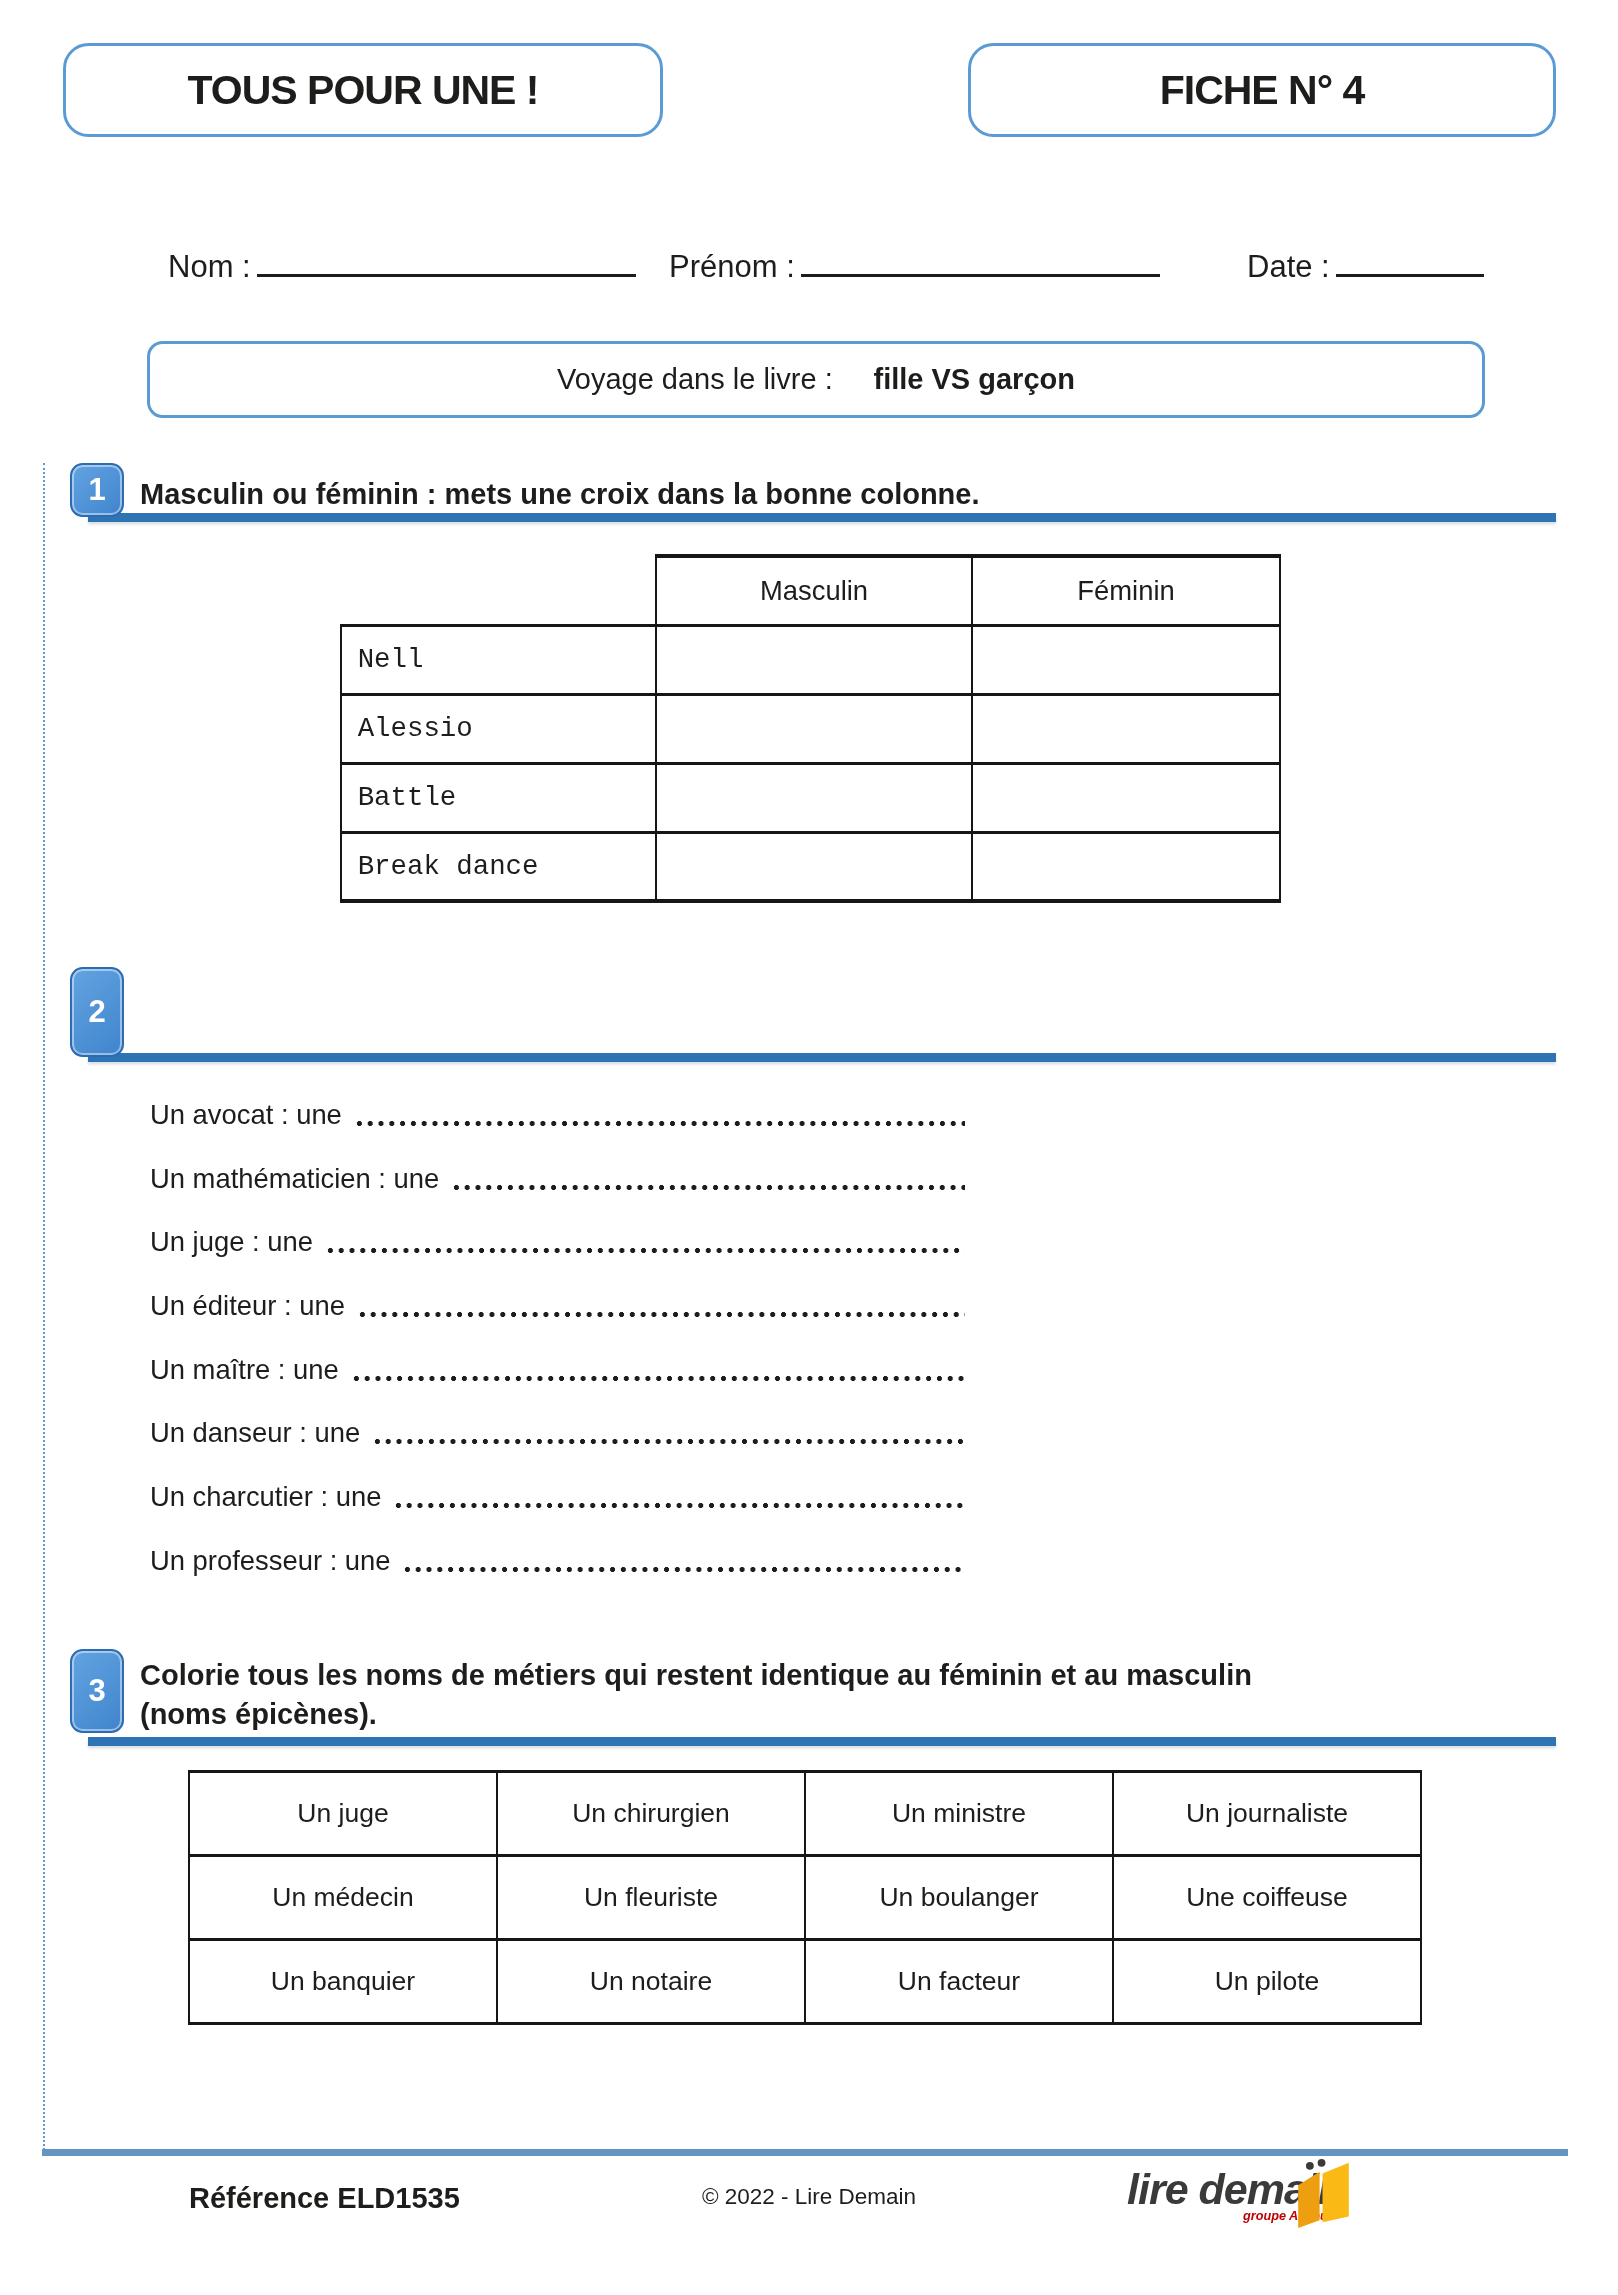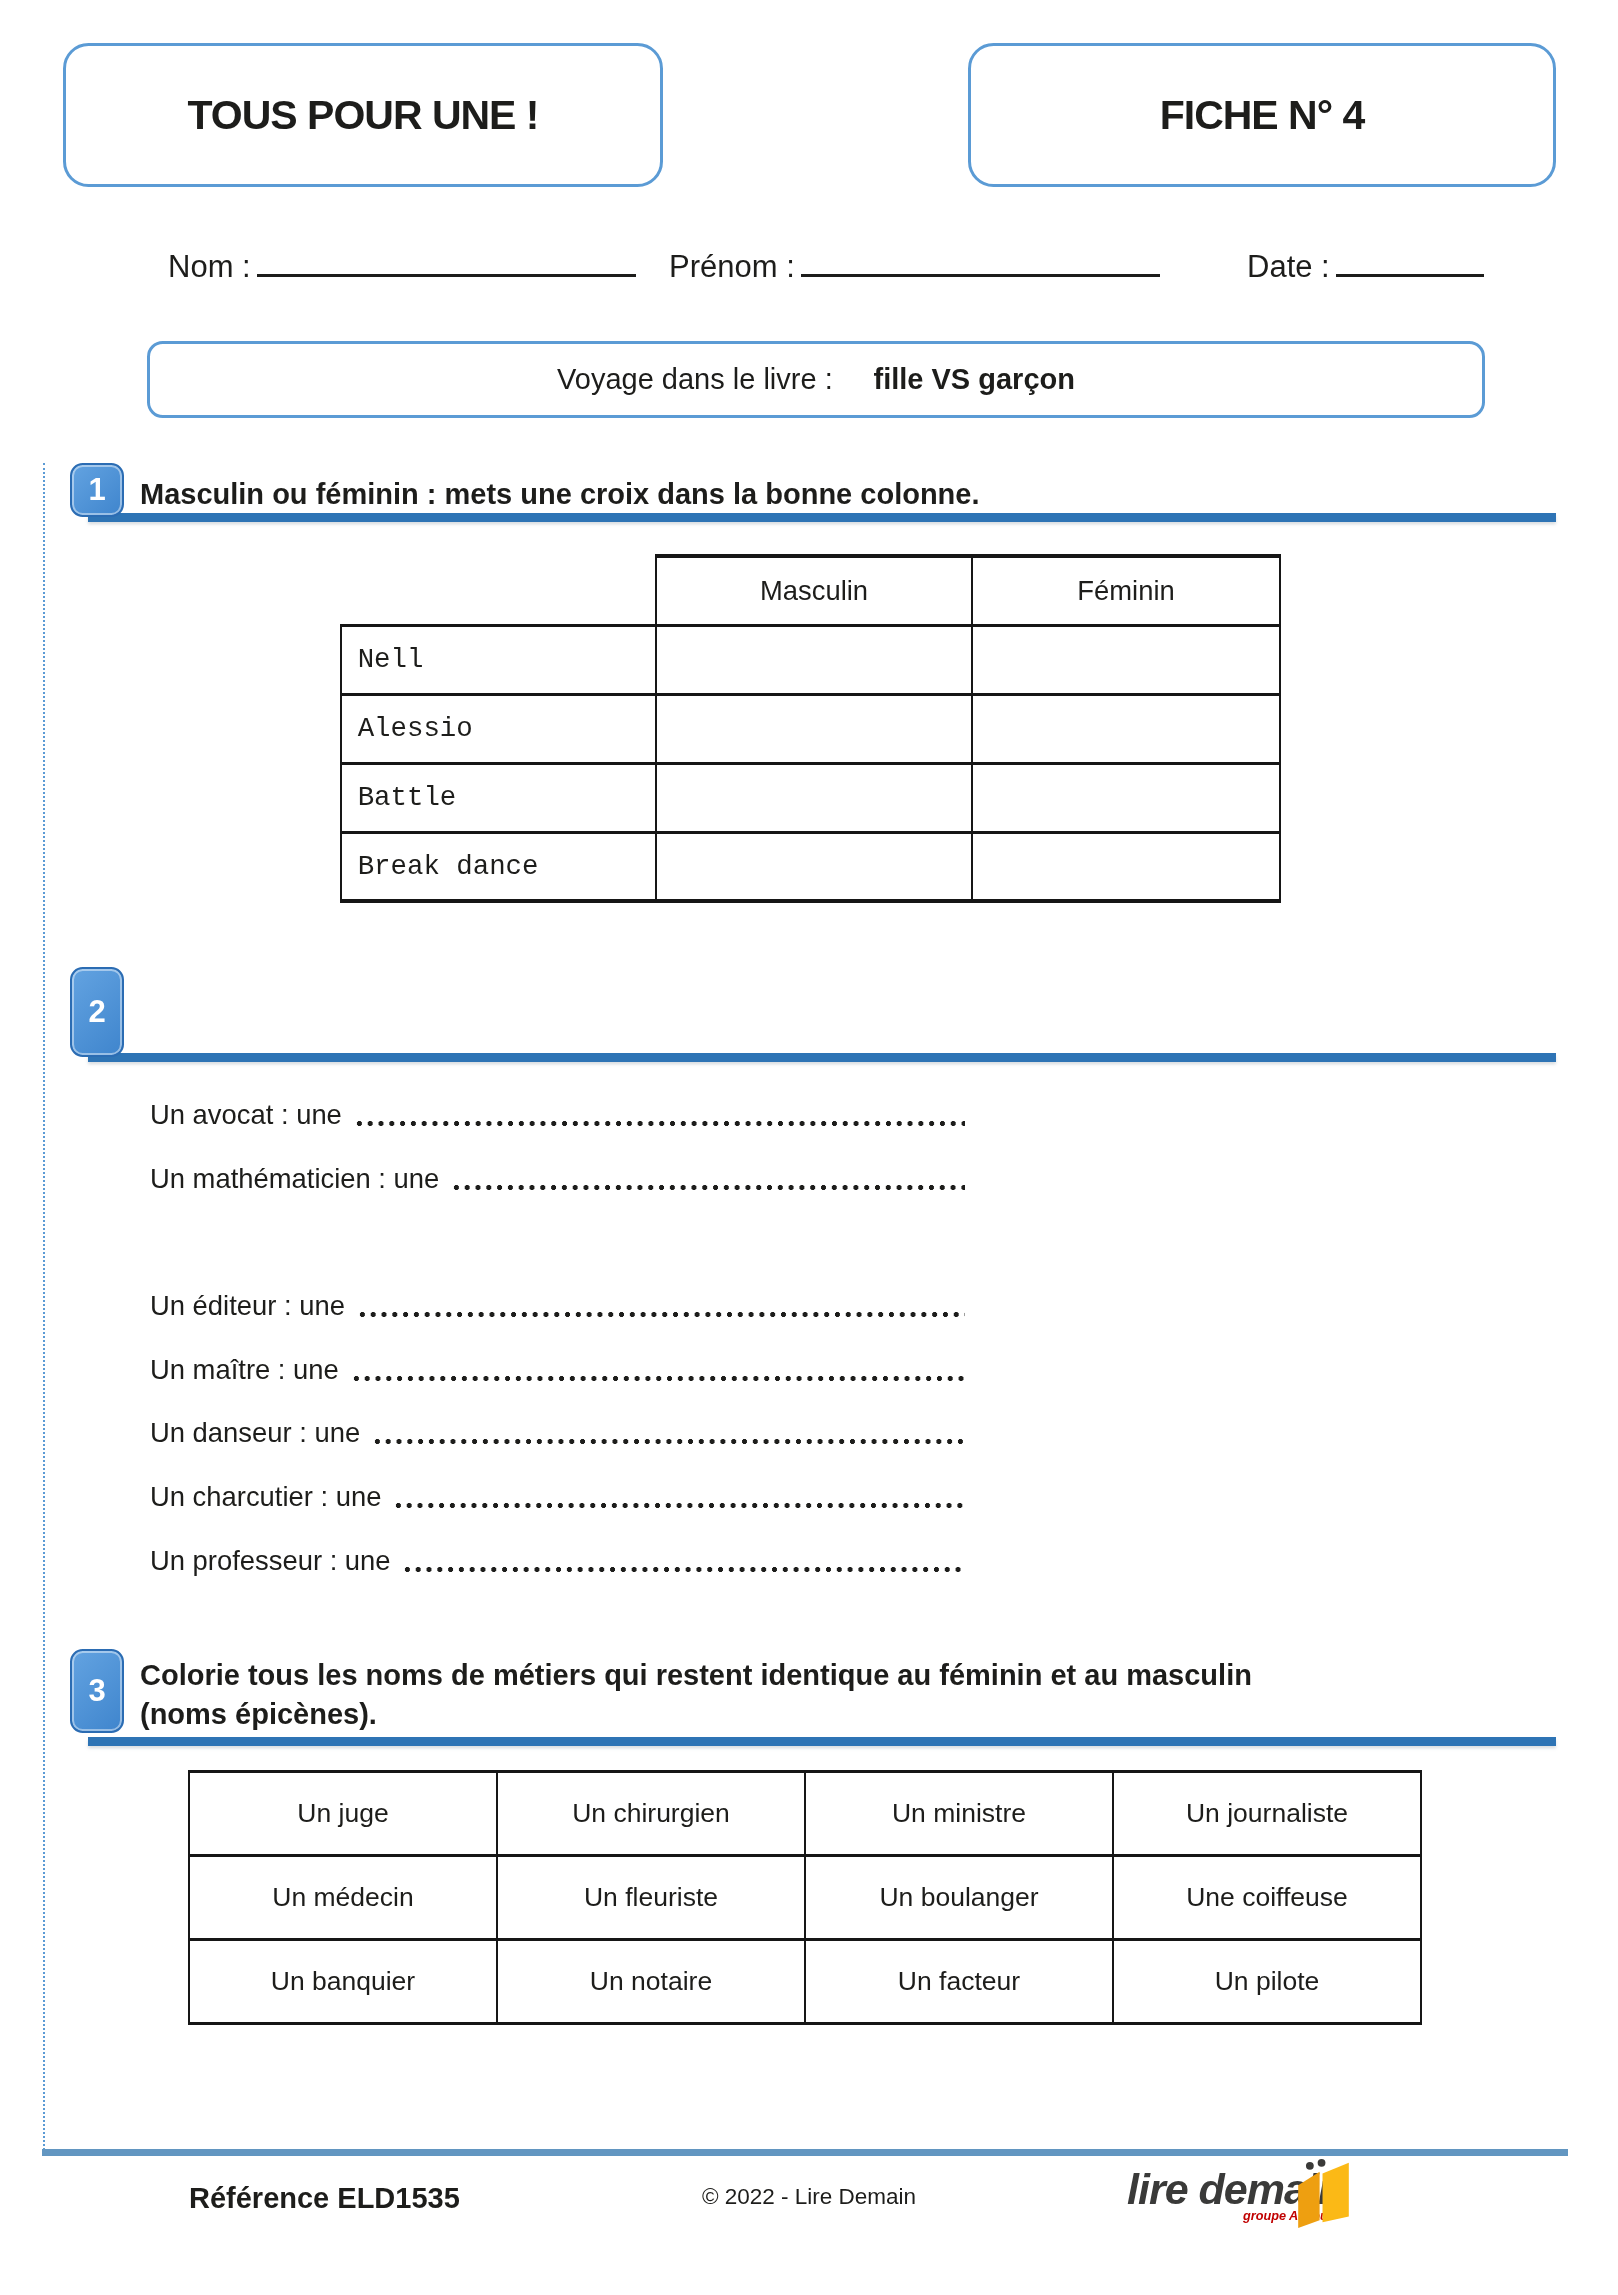--- a/index.html
+++ b/index.html
@@ -3,21 +3,21 @@
 <meta charset="utf-8">
 <style>
   html,body { margin:0; padding:0; background:#e8e8e8; }
   .page {
     position:relative; width:1618px; height:2296px; margin:0 auto;
     background:#ffffff; font-family:"Liberation Sans", sans-serif;
     color:#1d1d1b; overflow:hidden;
   }
   
   .hdr-box {
-    position:absolute; top:43px; height:144px; box-sizing:border-box;
+    position:absolute; top:43px; height:94px; box-sizing:border-box;
     border:3.9px solid #5B9BD5; border-radius:25.5px; background:#fff;
     display:flex; align-items:center; justify-content:center;
   }
   .hdr-box.left  { left:63px;  width:600px; }
   .hdr-box.right { left:968px; width:588px; }
   .hdr-box span { font-size:41px; font-weight:700; letter-spacing:-1px; color:#1d1d1b; }
 
   
   .id-group { position:absolute; top:245px; white-space:nowrap; }
   .id-group .lbl { font-size:31px; }
@@ -190,20 +190,24 @@
   </div>
 
   <div class="fill-line" style="top:1093px">
     <span class="fl-label">Un avocat : une</span>
     <span class="fl-dots"></span>
   </div>
   <div class="fill-line" style="top:1157px">
     <span class="fl-label">Un mathématicien : une</span>
     <span class="fl-dots"></span>
   </div>
+  <div class="fill-line" style="top:1220px">
+    <span class="fl-label">Un juge : une</span>
+    <span class="fl-dots"></span>
+  </div>
   <div class="fill-line" style="top:1284px">
     <span class="fl-label">Un éditeur : une</span>
     <span class="fl-dots"></span>
   </div>
   <div class="fill-line" style="top:1348px">
     <span class="fl-label">Un maître : une</span>
     <span class="fl-dots"></span>
   </div>
   <div class="fill-line" style="top:1411px">
     <span class="fl-label">Un danseur : une</span>

